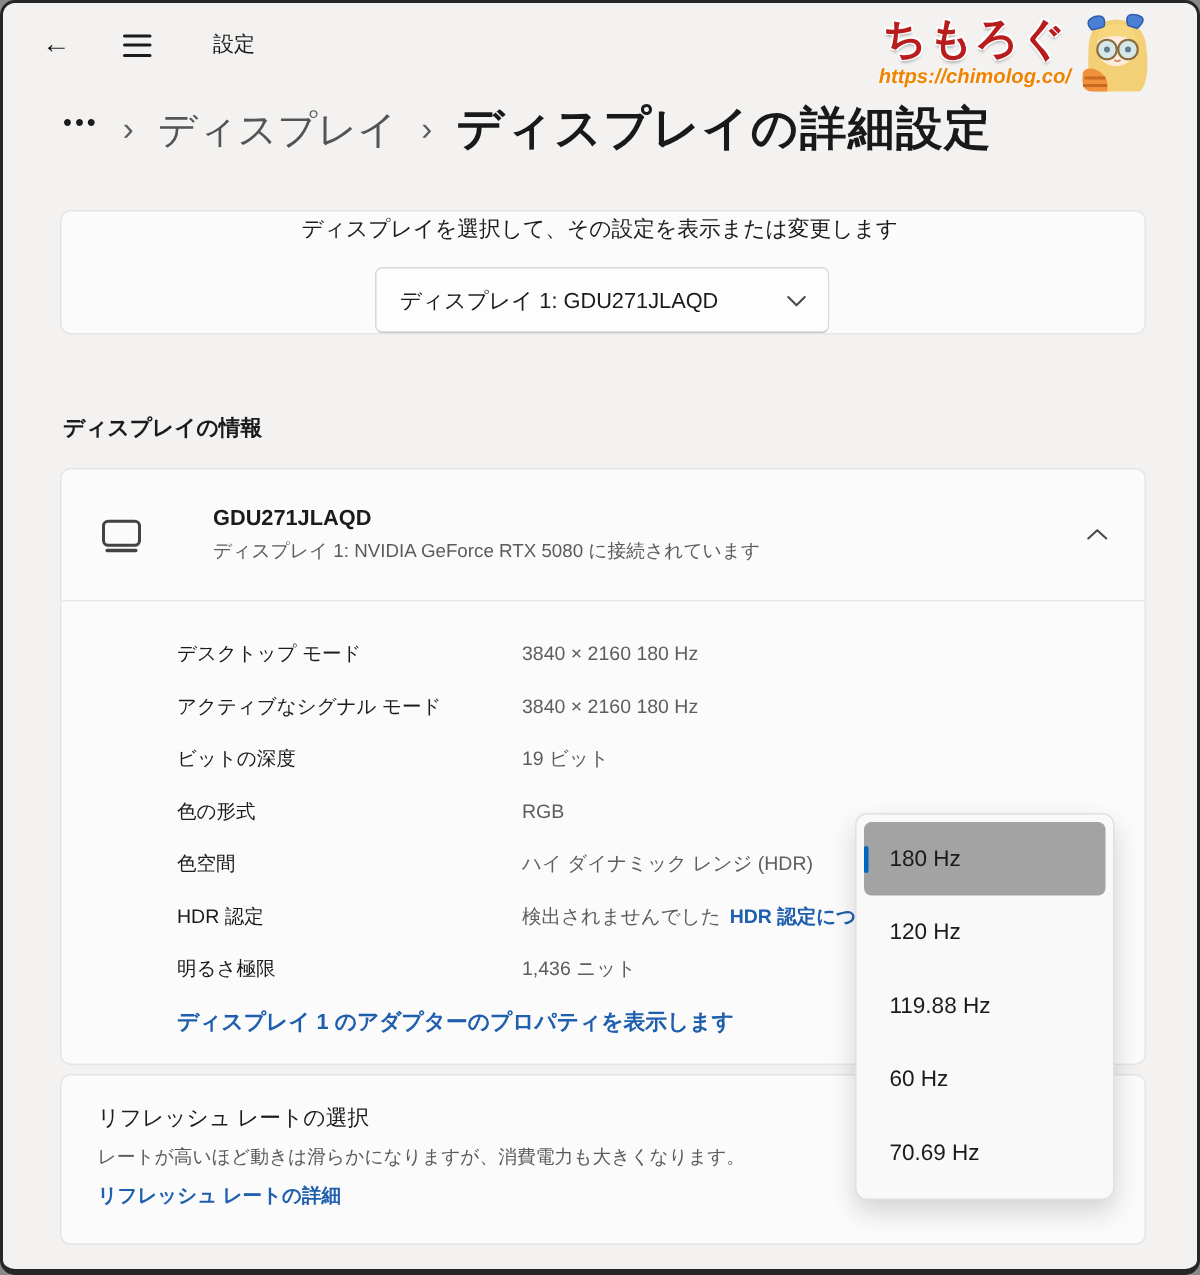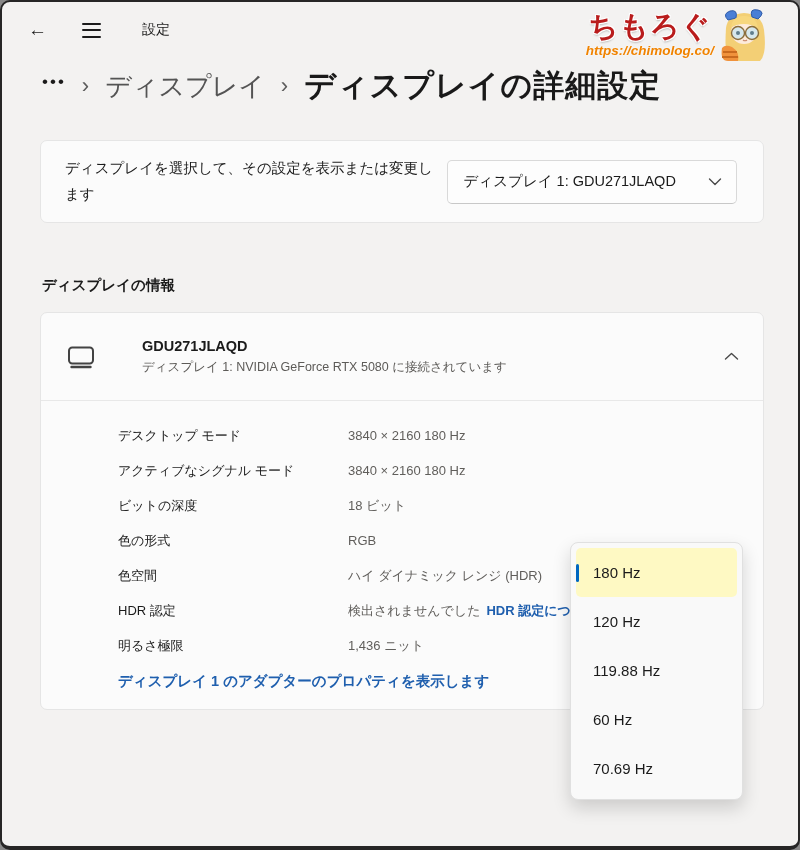--- a/index.html
+++ b/index.html
@@ -33,21 +33,21 @@
   
   .breadcrumb{ display:flex; align-items:center; padding:4px 0 0 40px; height:52px; }
   .crumb-ellipsis{ font-size:17px; letter-spacing:2px; color:#1b1b1b; margin-top:-8px; cursor:pointer; }
   .crumb-sep{ font-size:22px; color:#5c5c5c; margin:0 16px; line-height:1; }
   .crumb-parent{ font-size:26px; color:#545454; cursor:pointer;text-align:right; }
   .crumb-current{ font-size:31px; font-weight:600; color:#191919; letter-spacing:1px; }
 
   
   .content{ padding:0 34px 0 38px; }
   .card{
-    background:#fbfbfb; border:1px solid #e5e5e5; border-radius:7px;
+    background:#fbfbfb; border:1px solid #e5e5e5; border-radius:7px;flex-direction:column;
   }
   .select-card{ margin-top:30px; height:83px; display:flex; align-items:center;
     justify-content:space-between; padding:0 26px 0 24px; }
   .select-label{ font-size:14.5px; color:#1b1b1b; line-height:1.75; width:400px; }
   .combo{
     display:flex; align-items:center; justify-content:space-between;
     width:303px; height:44px; padding:0 14px 0 16px;
     background:#fdfdfd; border:1px solid #d9d9d9; border-bottom-color:#c8c8c8;
     border-radius:5px; cursor:pointer;
   }
@@ -81,21 +81,21 @@
   
   .popup{
     position:absolute; left:568px; top:540px; width:173px; height:258px;
     background:#f9f9f9; border:1px solid #e0e0e0; border-radius:8px;
     box-shadow:0 8px 18px rgba(0,0,0,.16); padding:5px; z-index:20;
   }
   .popup-item{
     position:relative; height:49px; display:flex; align-items:center;
     padding-left:17px; font-size:15px; color:#1b1b1b; border-radius:5px; cursor:pointer;
   }
-  .popup-item.selected{ background:#fef9c3; }
+  .popup-item.selected{ background:#a3a3a3; }
   .accent-bar{
     position:absolute; left:0; top:50%; transform:translateY(-50%);
     width:3px; height:18px; border-radius:2px; background:var(--accent,#0067c0);
   }
 </style>
 </head>
 <body>
 
 <div class="window">
 
@@ -173,21 +173,21 @@
         <div class="info-row">
           <span class="info-label">デスクトップ モード</span>
           <span class="info-value">3840 × 2160 180 Hz</span>
         </div>
         <div class="info-row">
           <span class="info-label">アクティブなシグナル モード</span>
           <span class="info-value">3840 × 2160 180 Hz</span>
         </div>
         <div class="info-row">
           <span class="info-label">ビットの深度</span>
-          <span class="info-value">18 ビット</span>
+          <span class="info-value">19 ビット</span>
         </div>
         <div class="info-row">
           <span class="info-label">色の形式</span>
           <span class="info-value">RGB</span>
         </div>
         <div class="info-row">
           <span class="info-label">色空間</span>
           <span class="info-value">ハイ ダイナミック レンジ (HDR)</span>
         </div>
         <div class="info-row">
@@ -196,20 +196,25 @@
           <span class="inline-link">HDR 認定について</span>
         </div>
         <div class="info-row">
           <span class="info-label">明るさ極限</span>
           <span class="info-value">1,436 ニット</span>
         </div>
         <div class="adapter-link">ディスプレイ 1 のアダプターのプロパティを表示します</div>
       </div>
     </div>
 
+    <div class="card refresh-card">
+      <div class="refresh-title">リフレッシュ レートの選択</div>
+      <div class="refresh-desc">レートが高いほど動きは滑らかになりますが、消費電力も大きくなります。</div>
+      <div class="refresh-link">リフレッシュ レートの詳細</div>
+    </div>
 
   </div>
 
   <div class="popup">
     <div class="popup-item selected">
       <span class="accent-bar"></span>
       <span>180 Hz</span>
     </div>
     <div class="popup-item">
       <span>120 Hz</span>

